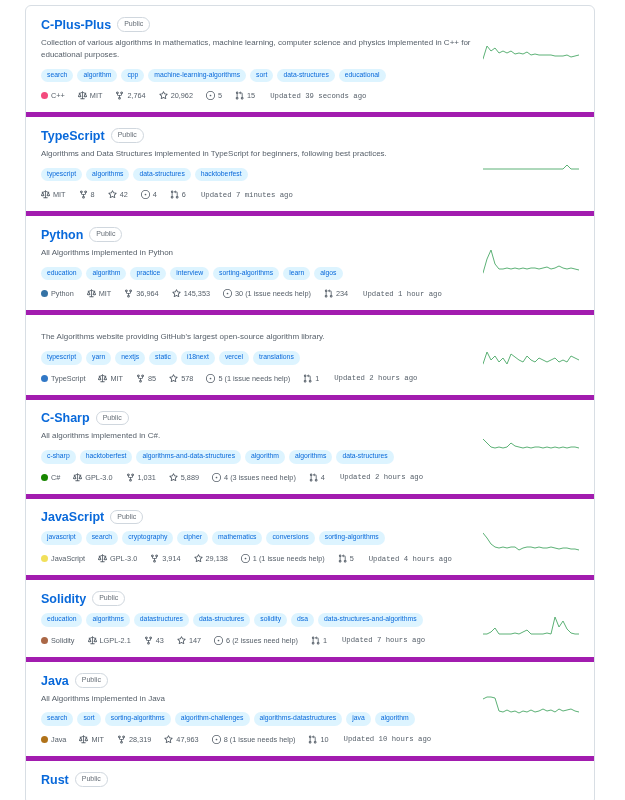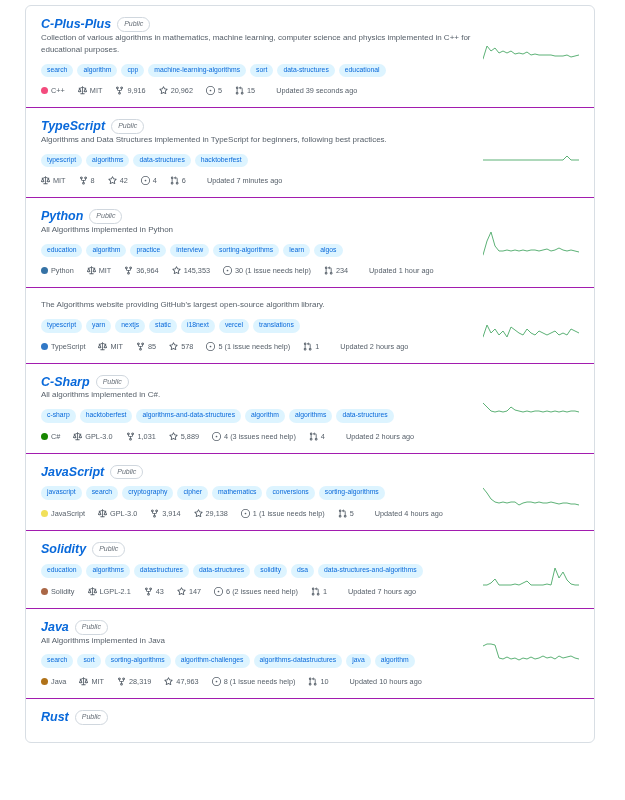--- a/index.html
+++ b/index.html
@@ -2,41 +2,41 @@
 <html><head>
 <meta charset="utf-8">
 <style>
   * { box-sizing: border-box; margin: 0; padding: 0; }
   html, body { width: 625px; height: 800px; background: #ffffff; overflow: hidden;
     font-family: "Liberation Sans", sans-serif; }
   .repo-list {
     position: absolute; left: 25px; top: 5px; width: 570px;
     border: 1px solid #d8dee4; border-radius: 6px; overflow: hidden; background: #fff;
   }
-  .repo-row { display: flex; padding: 11px 15px 12px 15px; border-top: 1px solid #a21caf; }
+  .repo-row { display: flex; padding: 11px 15px 12px 15px; border-top: 5px solid #a21caf; }
   .repo-row:first-child { border-top: none; }
   .repo-main { flex: 1 1 auto; min-width: 0; padding-right: 10px; }
   .repo-spark { flex: 0 0 96px; padding-top: 20px; }
-  .title-line { display: flex; align-items: flex-start; font-style: italic; }
+  .title-line { display: flex; align-items: flex-end; }
   .repo-name { font-size: 12.5px; font-weight: 700; color: #0969da; text-decoration: none; cursor: pointer; }
   .badge {
     margin-left: 6px; font-size: 7px; font-weight: 400; color: #656d76;
     border: 1px solid #d0d7de; border-radius: 999px; padding: 1px 6px 2px 6px; line-height: 1.4;
   }
-  .repo-desc { font-size: 8px; line-height: 1.55; color: #57606a; max-width: 448px; }
+  .repo-desc { margin-top: 5px; font-size: 8px; line-height: 1.55; color: #57606a; max-width: 448px; }
   .topic-list { margin-top: 7px; display: flex; flex-wrap: wrap; gap: 4px 4px; }
   .topic {
     font-size: 6.8px; color: #0969da; background: #ddf4ff; border-radius: 999px;
     padding: 2px 6px 3px 6px; line-height: 1.3; text-decoration: none; cursor: pointer; white-space: nowrap;
   }
   .stats-line { margin-top: 9px; display: flex; align-items: center; gap: 13px; font-size: 7.3px; color: #57606a; white-space: nowrap; }
   .stat { display: flex; align-items: center; gap: 3px; }
   .lang-dot { width: 7px; height: 7px; border-radius: 50%; background: #ccc; display: inline-block; }
   .octicon { width: 9px; height: 9px; fill: #57606a; flex: 0 0 auto; }
-  .updated { margin-left: 8px; }
+  .updated { margin-left: 2px; font-family: Liberation Mono, monospace; }
   .spark-svg { width: 96px; height: 30px; display: block; }
   .spark-svg polyline { fill: none; stroke: #5cb176; stroke-width: 1; stroke-linejoin: round; stroke-linecap: round; }
 </style>
 </head>
 <body>
 
 <div class="repo-list">
     <div class="repo-row">
     <div class="repo-main">
       <div class="title-line">
@@ -61,21 +61,21 @@
         <span class="stat">
           <svg class="octicon" viewBox="0 0 16 16">
               <path d="M8.75.75V2h.985c.304 0 .603.08.867.231l1.29.736c.038.022.08.033.124.033h2.234a.75.75 0 0 1 0 1.5h-.427l2.111 4.692a.75.75 0 0 1-.154.838l-.53-.53.529.531-.001.002-.002.002-.006.006-.016.015-.045.04c-.21.176-.441.327-.686.45C14.556 10.78 13.88 11 13 11a4.498 4.498 0 0 1-2.023-.454 3.544 3.544 0 0 1-.686-.45l-.045-.04-.016-.015-.006-.006-.004-.004v-.001a.75.75 0 0 1-.154-.838L12.178 4.5h-.162c-.305 0-.604-.079-.868-.231l-1.29-.736a.245.245 0 0 0-.124-.033H8.75V13h2.5a.75.75 0 0 1 0 1.5h-6.5a.75.75 0 0 1 0-1.5h2.5V3.5h-.984a.245.245 0 0 0-.124.033l-1.289.737c-.265.15-.564.23-.869.23h-.162l2.112 4.692a.75.75 0 0 1-.154.838l-.53-.53.529.531-.001.002-.002.002-.006.006-.016.015-.045.04c-.21.176-.441.327-.686.45C4.556 10.78 3.88 11 3 11a4.498 4.498 0 0 1-2.023-.454 3.544 3.544 0 0 1-.686-.45l-.045-.04-.016-.015-.006-.006-.004-.004v-.001a.75.75 0 0 1-.154-.838L2.178 4.5H1.75a.75.75 0 0 1 0-1.5h2.234a.249.249 0 0 0 .125-.033l1.288-.737c.265-.15.564-.23.869-.23h.984V.75a.75.75 0 0 1 1.5 0Zm2.945 8.477c.285.135.718.273 1.305.273s1.02-.138 1.305-.273L13 6.327Zm-10 0c.285.135.718.273 1.305.273s1.02-.138 1.305-.273L3 6.327Z"></path>
             </svg>
           <span>MIT</span>
         </span>
         <span class="stat">
           <svg class="octicon" viewBox="0 0 16 16">
               <path d="M5 5.372v.878c0 .414.336.75.75.75h4.5a.75.75 0 0 0 .75-.75v-.878a2.25 2.25 0 1 1 1.5 0v.878a2.25 2.25 0 0 1-2.25 2.25h-1.5v2.128a2.251 2.251 0 1 1-1.5 0V8.5h-1.5A2.25 2.25 0 0 1 3.5 6.25v-.878a2.25 2.25 0 1 1 1.5 0ZM5 3.25a.75.75 0 1 0-1.5 0 .75.75 0 0 0 1.5 0Zm6.75.75a.75.75 0 1 0 0-1.5.75.75 0 0 0 0 1.5Zm-3 8.75a.75.75 0 1 0-1.5 0 .75.75 0 0 0 1.5 0Z"></path>
             </svg>
-          <span>9,916</span>
+          <span>2,764</span>
         </span>
         <span class="stat">
           <svg class="octicon" viewBox="0 0 16 16">
               <path d="M8 .25a.75.75 0 0 1 .673.418l1.882 3.815 4.21.612a.75.75 0 0 1 .416 1.279l-3.046 2.97.719 4.192a.751.751 0 0 1-1.088.791L8 12.347l-3.766 1.98a.75.75 0 0 1-1.088-.79l.72-4.194L.818 6.374a.75.75 0 0 1 .416-1.28l4.21-.611L7.327.668A.75.75 0 0 1 8 .25Zm0 2.445L6.615 5.5a.75.75 0 0 1-.564.41l-3.097.45 2.24 2.184a.75.75 0 0 1 .216.664l-.528 3.084 2.769-1.456a.75.75 0 0 1 .698 0l2.77 1.456-.53-3.084a.75.75 0 0 1 .216-.664l2.24-2.183-3.096-.45a.75.75 0 0 1-.564-.41L8 2.694Z"></path>
             </svg>
           <span>20,962</span>
         </span>
         <span class="stat">
           <svg class="octicon" viewBox="0 0 16 16">
               <path d="M8 9.5a1.5 1.5 0 1 0 0-3 1.5 1.5 0 0 0 0 3Z"></path>

